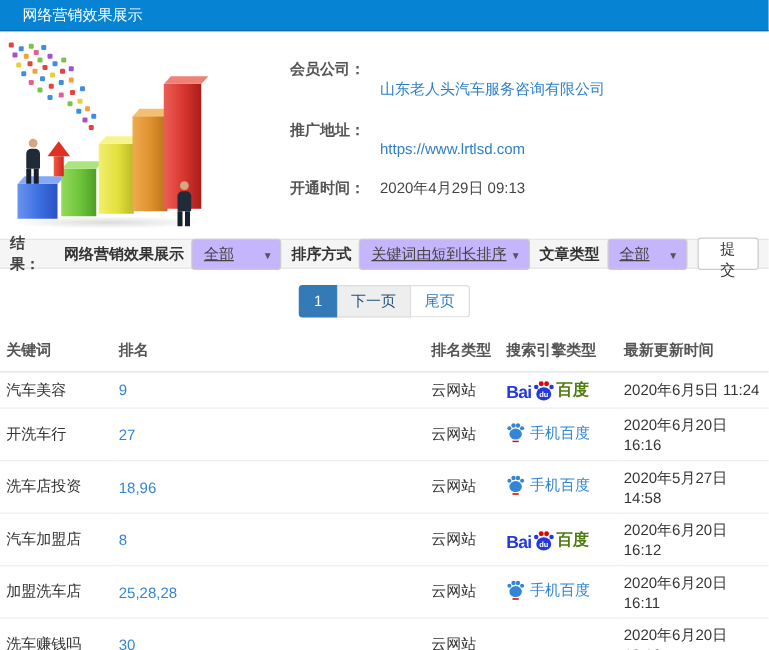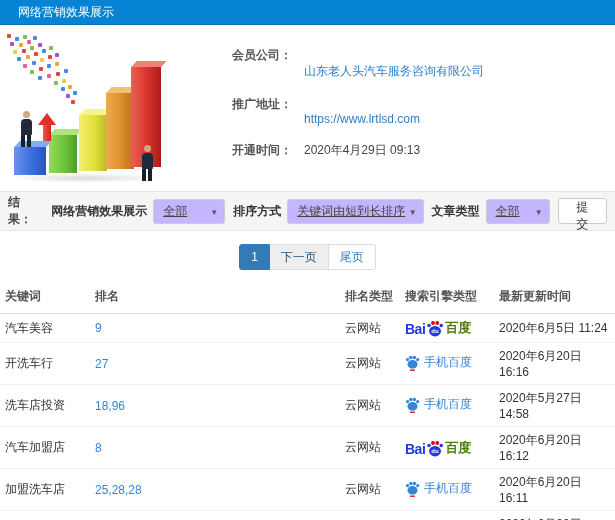--- a/index.html
+++ b/index.html
@@ -52,21 +52,21 @@
 
   .info-list { flex:1; padding-top:10px; }
   .info-row { display:flex; padding:8px 0; }
   .info-label { width:118px; text-align:right; font-weight:bold; color:#555; flex:0 0 118px; }
   .info-value { margin-left:12px; color:#444; }
   .link { color:#2f80c7; cursor:pointer; text-decoration:none;margin-top:16px; }
   .rank-num { color:#ff6600; }
   .rank-unit { color:#2f80c7; }
 
   
-  .filter-bar { height:40px; background:#f5f5f5; border-top:1px solid #e6e6e6; border-bottom:1px solid #e6e6e6;
+  .filter-bar { height:24px; background:#f5f5f5; border-top:1px solid #e6e6e6; border-bottom:1px solid #e6e6e6;
     display:flex; align-items:center; padding:0 8px; }
   .result-label { font-weight:bold; color:#444; }
   .filter-spacer { flex:1; }
   .filter-label { font-weight:bold; color:#333; margin:0 6px 0 8px; white-space:nowrap; }
   .select { background:#c4b5fd; border:1px solid #ccc; border-radius:3px; height:25px; line-height:23px;
     padding:0 20px 0 9px; position:relative; white-space:nowrap; color:#444; cursor:pointer;text-decoration:underline; }
   .select .caret { position:absolute; right:6px; top:0; font-size:8px; color:#555; line-height:25px; }
   .sel-engine { min-width:72px; }
   .sel-sort { min-width:128px; }
   .sel-article { min-width:64px; }
@@ -84,21 +84,21 @@
 
   
   table { width:100%; border-collapse:collapse; table-layout:fixed; }
   col.c1{width:90px;} col.c2{width:250px;} col.c3{width:60px;} col.c4{width:94px;} col.c5{width:121px;}
   th { text-align:left; font-weight:bold; color:#555; padding:8px 5px; border-bottom:1px solid #e2e2e2; font-size:12px; }
   td { padding:5px 5px; border-bottom:1px solid #efefef; font-size:12px; color:#333; vertical-align:middle; height:27px; }
   td.rank { color:#3385d6; }
   .bd-logo { display:inline-flex; align-items:flex-end; gap:1px; }
   .bd-bai { color:#2439dc; font-weight:bold; font-size:14px; letter-spacing:-.5px; }
   .bd-cn { color:#4d7c0f; font-weight:bold; font-size:13px; }
-  .mb-logo { display:inline-flex; align-items:flex-end; gap:4px; color:#3385d6; }
+  .mb-logo { display:inline-flex; align-items:flex-start; gap:4px; color:#3385d6; }
 </style>
 </head>
 <body>
 
 <div class="app-header">
   <span>网络营销效果展示</span>
 </div>
 
 <div class="info-section">
   <div class="illustration">

